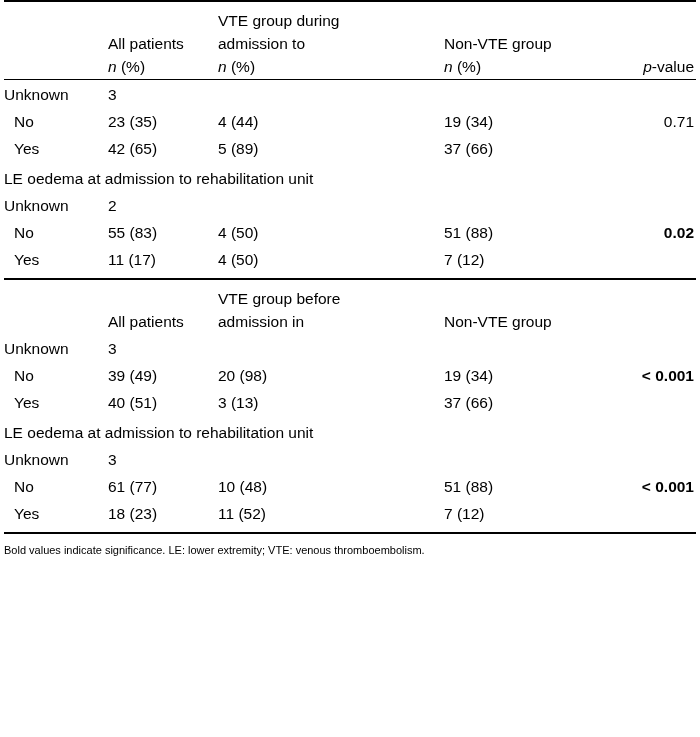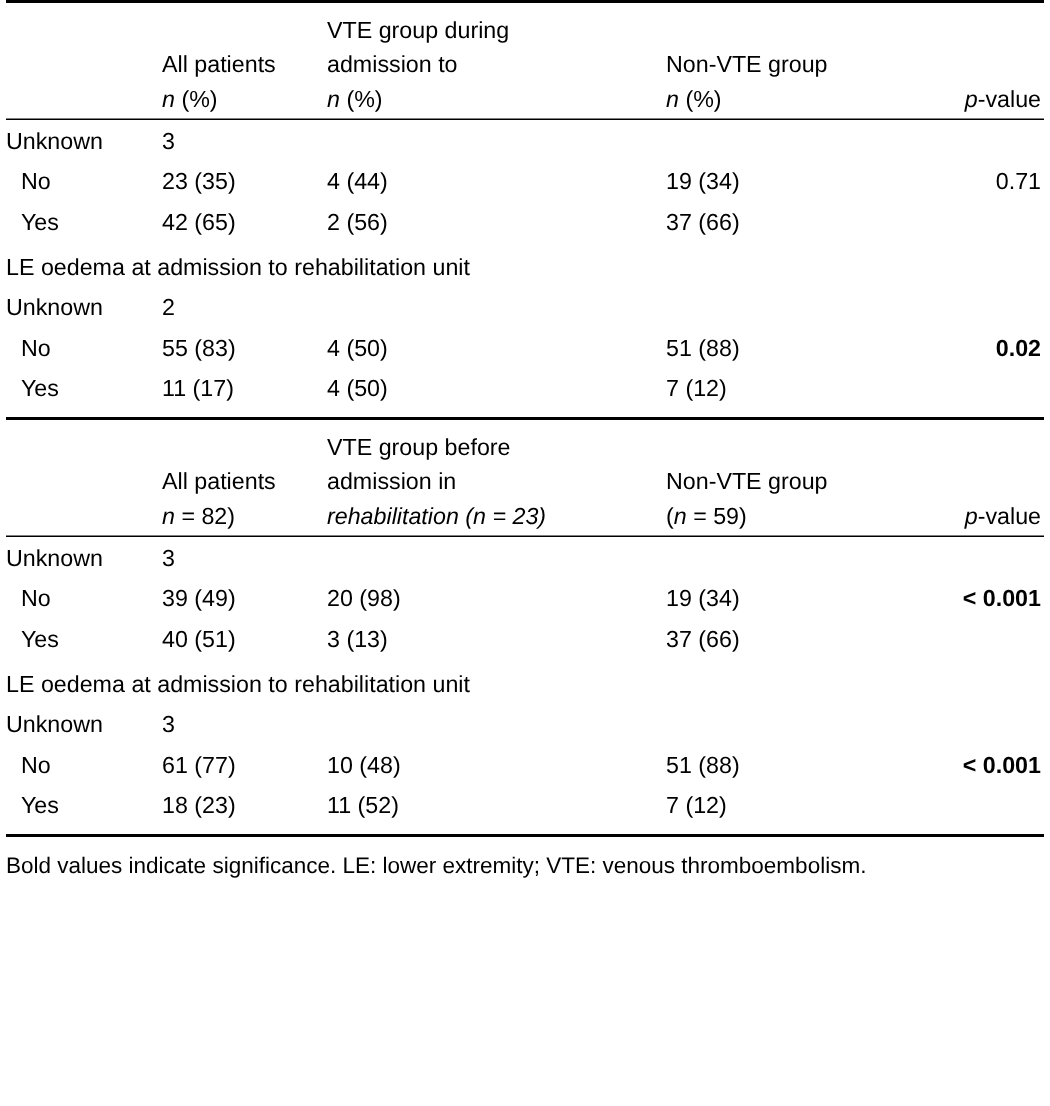--- a/index.html
+++ b/index.html
@@ -77,21 +77,21 @@
   }
   .bold { font-weight: bold; }
   .ital { font-style: italic; }
 
   .spacer-sm td { height: 6px; }
 
   .footnote {
     width: 692px;
     margin: 0 auto;
     padding-top: 9px;
-    font-size: 15px;
+    font-size: 11px;
     line-height: 1.45;
     text-align: justify;
     text-justify: inter-word;
   }
   .hdr-top-pad td { height: 8px; }
 </style>
 </head>
 <body>
 
 <div class="table-wrap">
@@ -140,21 +140,21 @@
       <tr>
         <td class="row-label indent">No</td>
         <td class="cell">23 (35)</td>
         <td class="cell">4 (44)</td>
         <td class="cell">19 (34)</td>
         <td class="cell pval">0.71</td>
       </tr>
       <tr>
         <td class="row-label indent">Yes</td>
         <td class="cell">42 (65)</td>
-        <td class="cell">2 (56)</td>
+        <td class="cell">5 (89)</td>
         <td class="cell">37 (66)</td>
         <td class="cell pval"></td>
       </tr>
 
       <tr>
         <td class="section-label" colspan="5">LE oedema at admission to rehabilitation unit</td>
       </tr>
       <tr>
         <td class="row-label">Unknown</td>
         <td class="cell">2</td>
@@ -191,27 +191,20 @@
         <td class="hdr-cell"></td>
         <td class="hdr-cell"></td>
       </tr>
       <tr>
         <td class="hdr-cell"></td>
         <td class="hdr-cell">All patients</td>
         <td class="hdr-cell">admission in</td>
         <td class="hdr-cell">Non-VTE group</td>
         <td class="hdr-cell"></td>
       </tr>
-      <tr class="rule-thin">
-        <td class="hdr-cell"></td>
-        <td class="hdr-cell ital" style="font-style: normal;"><i>n</i> = 82)</td>
-        <td class="hdr-cell ital">rehabilitation (n = 23)</td>
-        <td class="hdr-cell ital" style="font-style: normal;">(<i>n</i> = 59)</td>
-        <td class="hdr-cell pval ital" style="font-style: normal;"><i>p</i>-value</td>
-      </tr>
 
       <tr>
         <td class="row-label">Unknown</td>
         <td class="cell">3</td>
         <td class="cell"></td>
         <td class="cell"></td>
         <td class="cell pval"></td>
       </tr>
       <tr>
         <td class="row-label indent">No</td>

